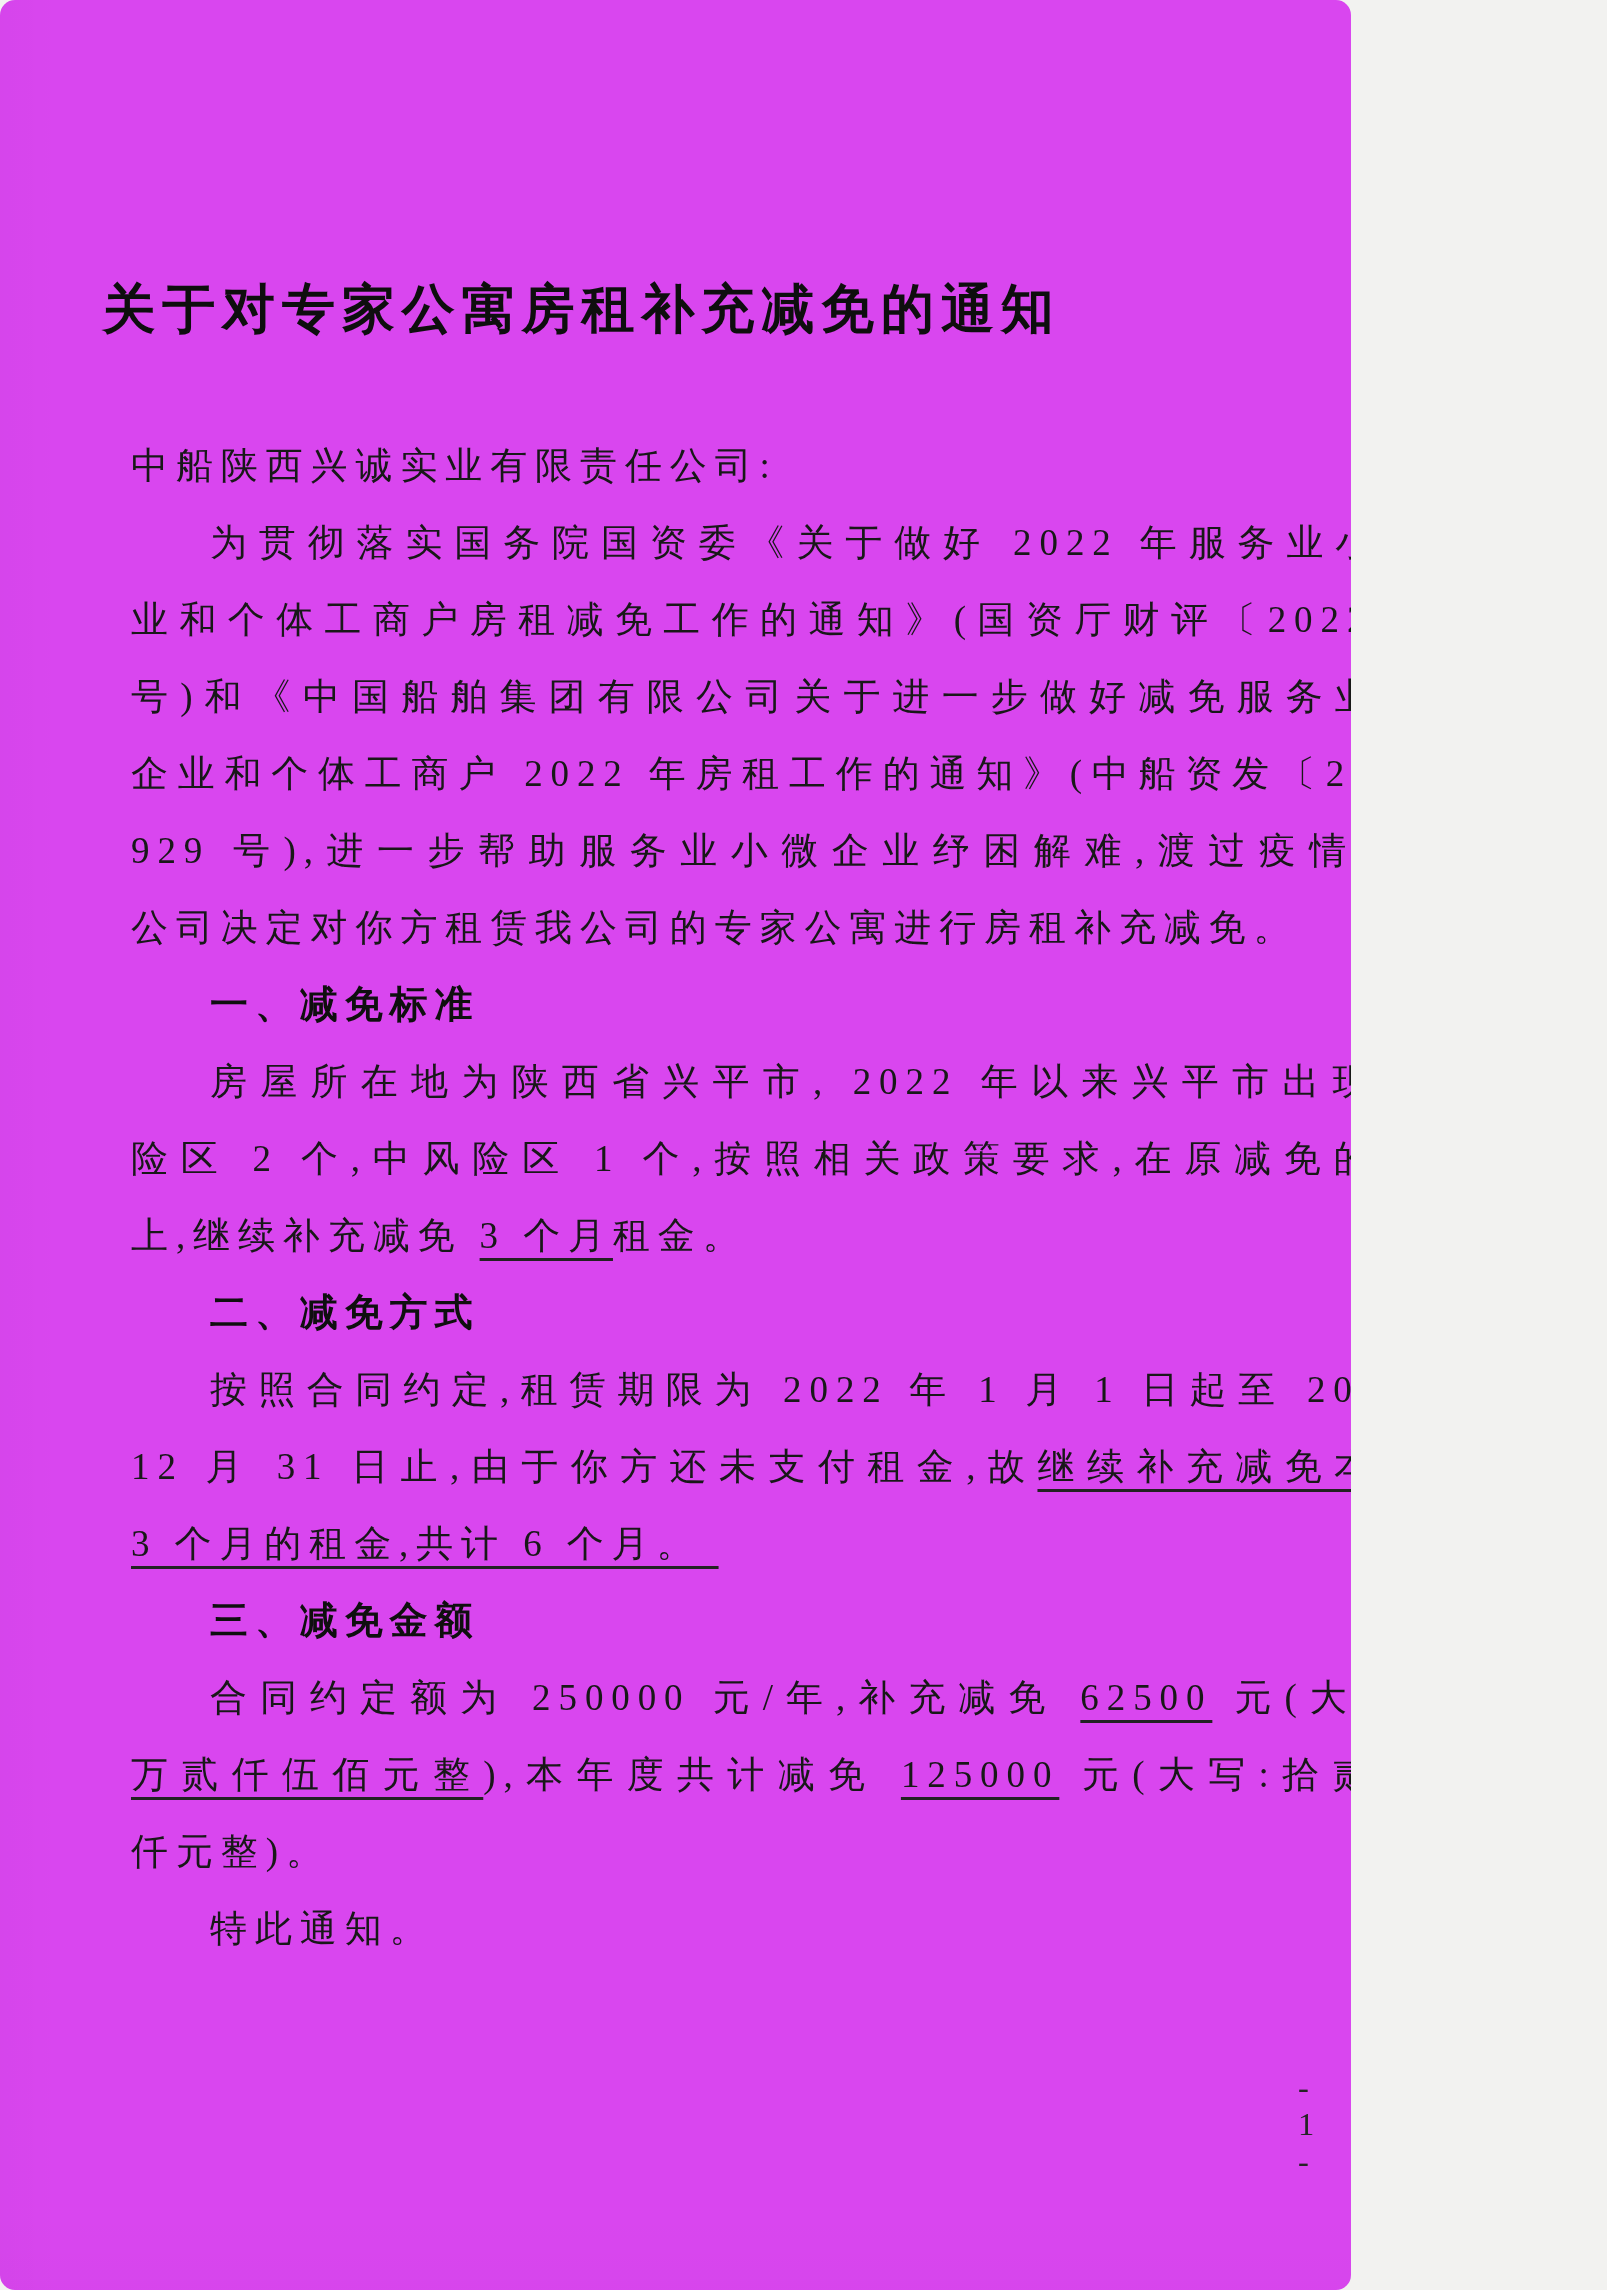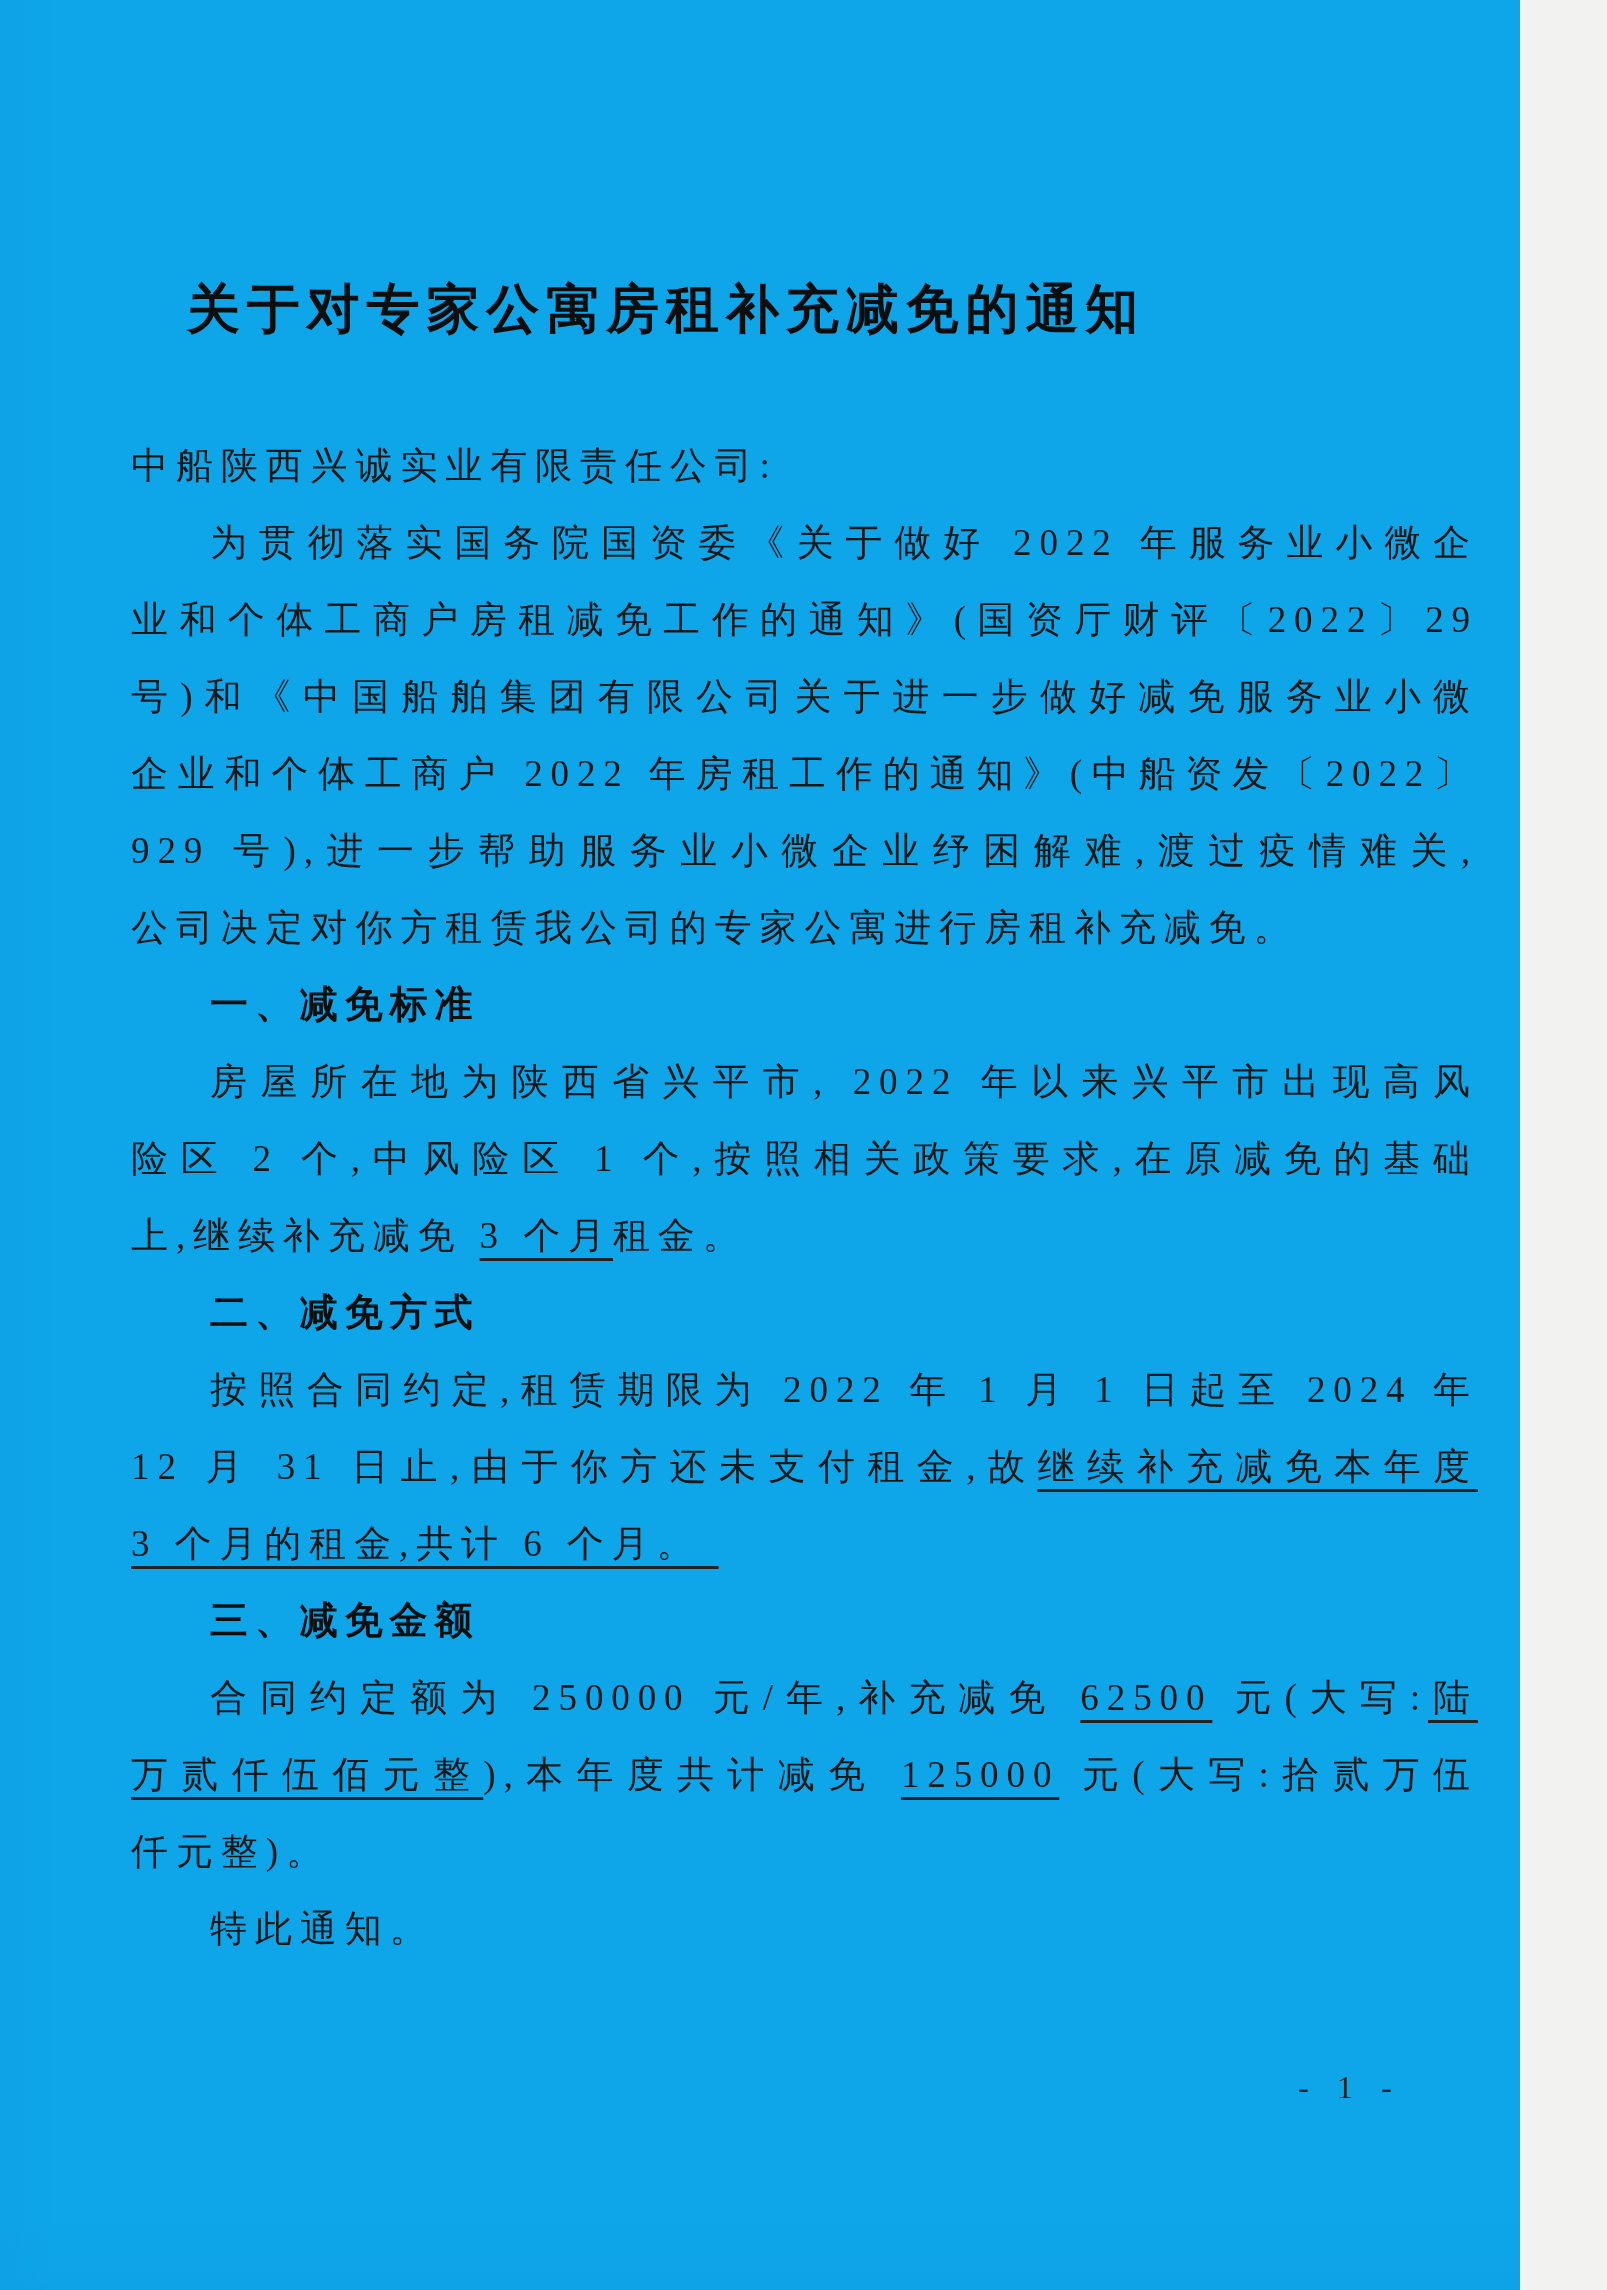--- a/index.html
+++ b/index.html
@@ -2,26 +2,27 @@
 <html><head>
 <meta charset="utf-8">
 <style>
   html, body {
     margin: 0;
     padding: 0;
     background: #f2f2f0;
   }
   .page {
     position: relative;
-    width: 1520px;
+    width: 1351px;
     height: 2290px;
-    background: #0ea5e9;
+    background: #d946ef;
     overflow: hidden;
     font-family: "Liberation Serif", "DejaVu Serif", serif;
     color: #1b1b1b;
+    border-radius: 15px;
   }
   .doc-title {
     position: relative;
     left: -94px;
     margin-top: 279px;
     text-align: center;
     font-size: 53px;
     line-height: 61px;
     font-weight: bold;
     letter-spacing: 6.9px;

